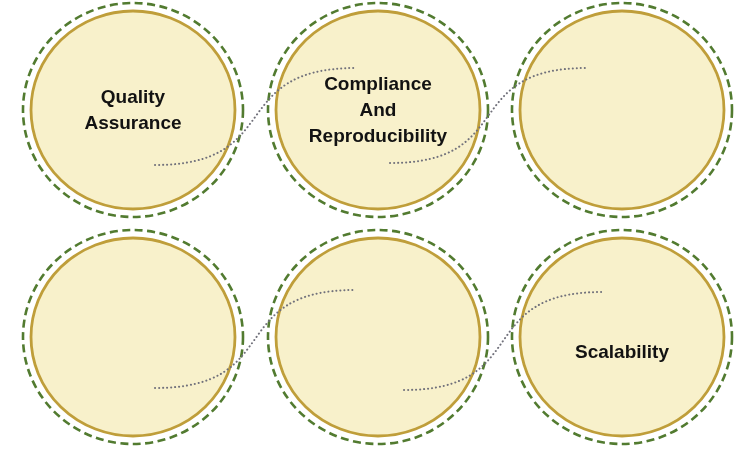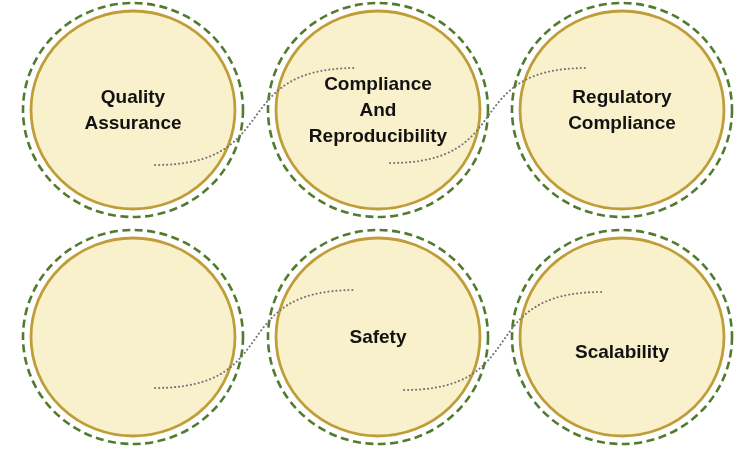--- a/index.html
+++ b/index.html
@@ -94,21 +94,18 @@
     <path class="connector" d="M 404 390 C 533 390, 473 292, 602 292" stroke="#71717b"></path>
   </svg>
 
   <div class="label" style="left:38px; top:50px;">Quality
 Assurance</div>
 
   <div class="label" style="left:283px; top:50px;">Compliance
 And
 Reproducibility</div>
 
-  <div class="label" style="left:527px; top:50px;">Regulatory
-Compliance</div>
 
 
-  <div class="label" style="left:283px; top:277px;">Safety</div>
 
   <div class="label" style="left:527px; top:292px;">Scalability</div>
 
 </div>
 
 </body></html>

